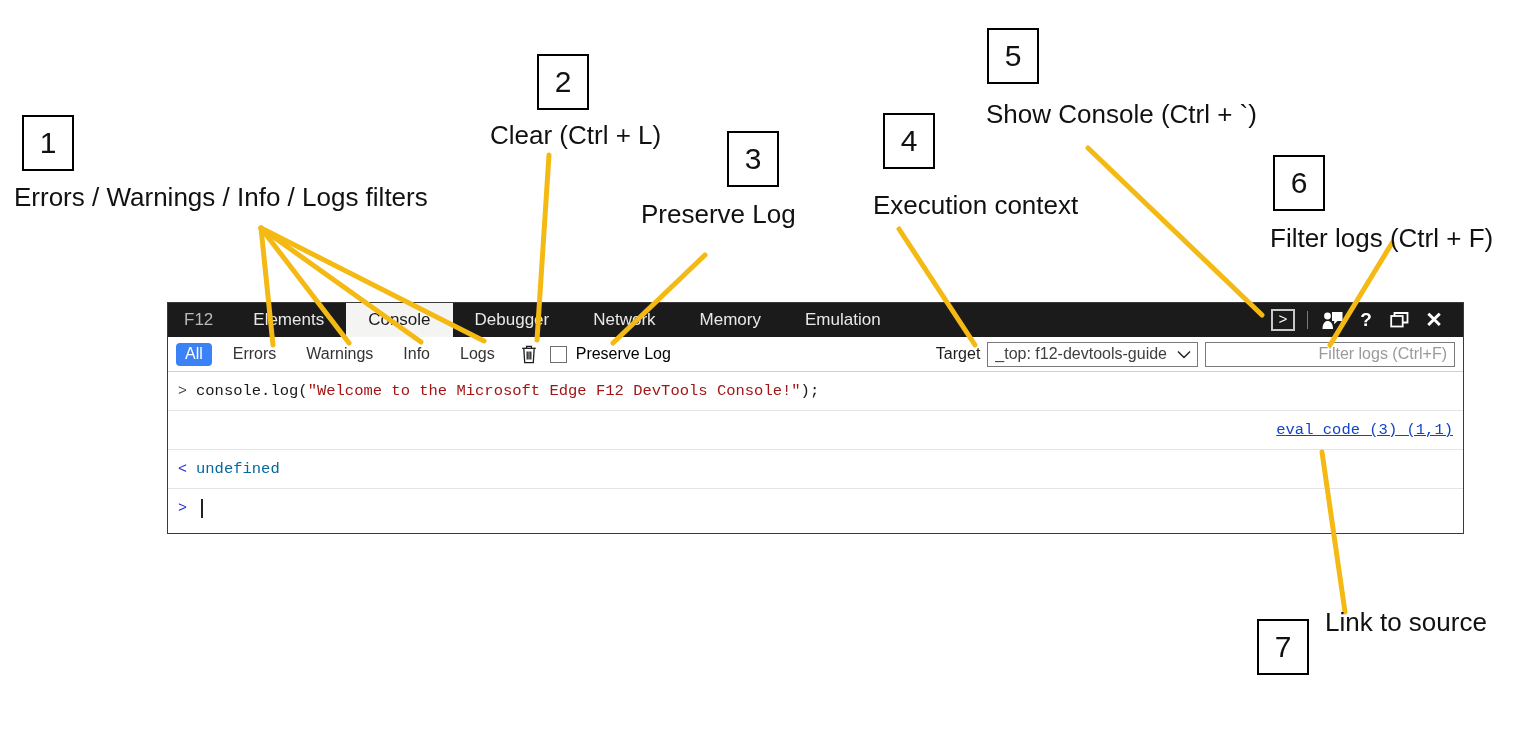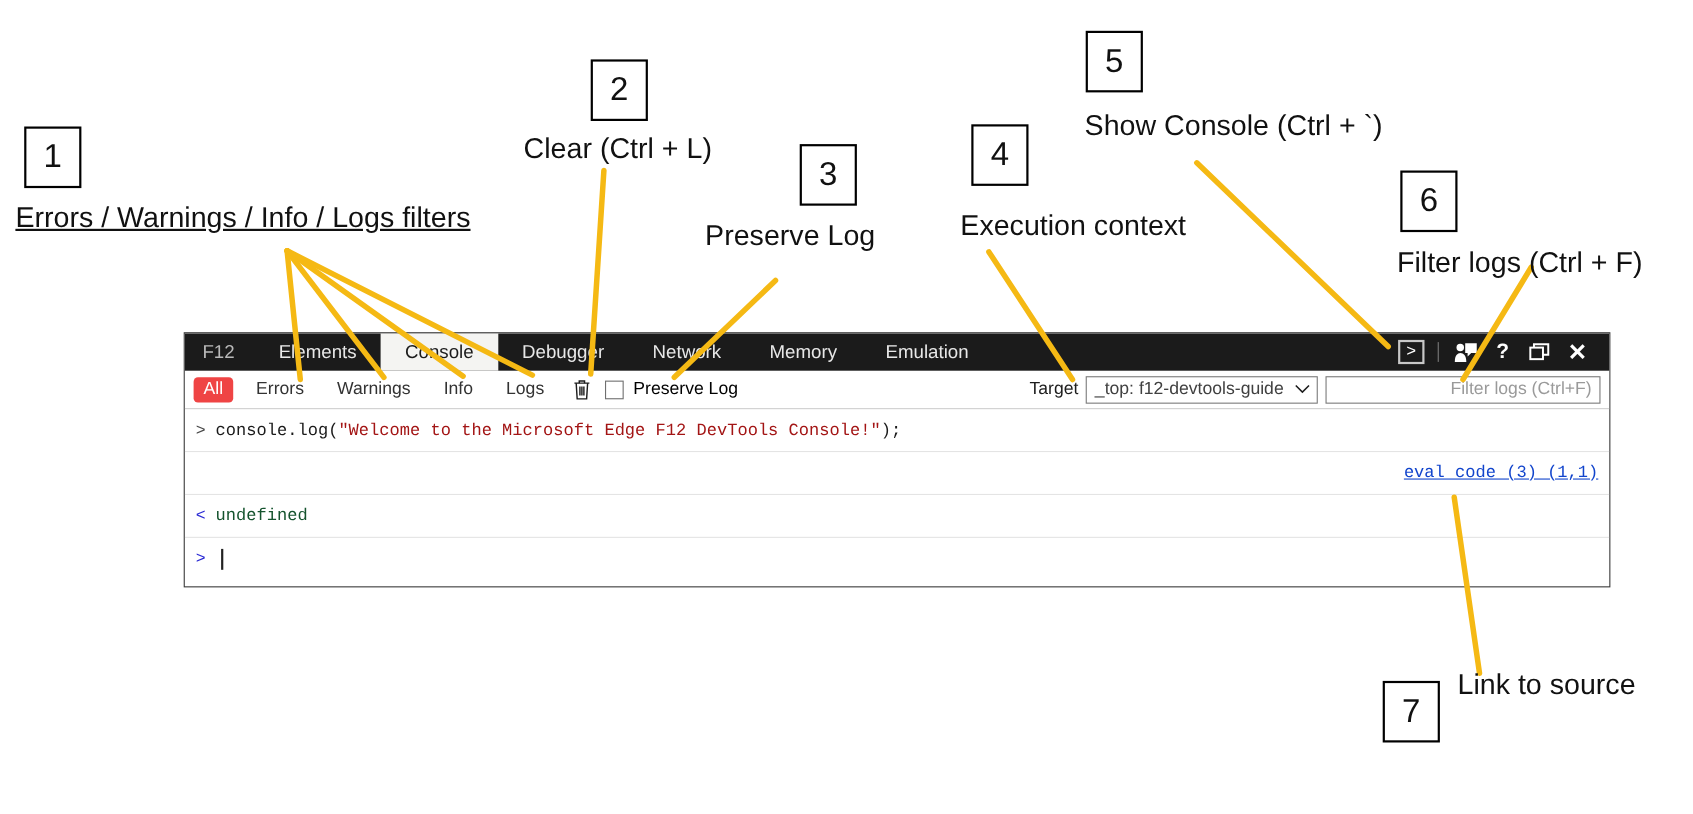--- a/index.html
+++ b/index.html
@@ -136,21 +136,21 @@
     font-size: 16px;
   }
   .chip {
     padding: 3px 9px 4px;
     border-radius: 4px;
     color: #333;
     white-space: nowrap;
     line-height: 1;
   }
   .chip.selected {
-    background: #ef4444;
+    background: #3b82f6;
     color: #ffffff;
   }
   .fb-gap { width: 12px; }
   .trash {
     width: 26px;
     display: flex;
     align-items: center;
     justify-content: center;
     color: #1d1d1d;
   }
@@ -215,21 +215,21 @@
     width: 18px;
     flex: 0 0 18px;
     color: #5b5b5b;
     font-size: 15px;
   }
   .gutter.in { color: #4a4a4a; }
   .gutter.out { color: #2b2bd4; }
   .code-token-plain { color: #1a1a1a; }
   .code-token-string { color: #a31515; }
   .code-out { color: #1a1a1a; padding-left: 16px; }
-  .code-undef { color: #14532d; }
+  .code-undef { color: #0369a1; }
   .srclink {
     position: absolute;
     right: 10px;
     color: #1144cc;
     text-decoration: underline;
     font-size: 15.5px;
   }
   .caret {
     display: inline-block;
     width: 2px;
@@ -258,24 +258,24 @@
 
     <line x1="1088" y1="148" x2="1262" y2="315"></line>
 
     <line x1="1392" y1="243" x2="1330" y2="345"></line>
 
     <line x1="1345" y1="612" x2="1322" y2="452"></line>
   </g>
 </svg>
 
 <div class="callout-num" style="left:22px; top:115px;">1</div>
-<div class="callout-label" style="left:14px; top:182px;text-decoration:underline;">Errors / Warnings / Info / Logs filters</div>
+<div class="callout-label" style="left:14px; top:182px;">Errors / Warnings / Info / Logs filters</div>
 
 <div class="callout-num" style="left:537px; top:54px;">2</div>
-<div class="callout-label" style="left:476px; top:120px;">Clear (Ctrl + L)</div>
+<div class="callout-label" style="left:490px; top:120px;">Clear (Ctrl + L)</div>
 
 <div class="callout-num" style="left:727px; top:131px;">3</div>
 <div class="callout-label" style="left:641px; top:199px;">Preserve Log</div>
 
 <div class="callout-num" style="left:883px; top:113px;">4</div>
 <div class="callout-label" style="left:873px; top:190px;">Execution context</div>
 
 <div class="callout-num" style="left:987px; top:28px;">5</div>
 <div class="callout-label" style="left:986px; top:99px;">Show Console (Ctrl + `)</div>
 

